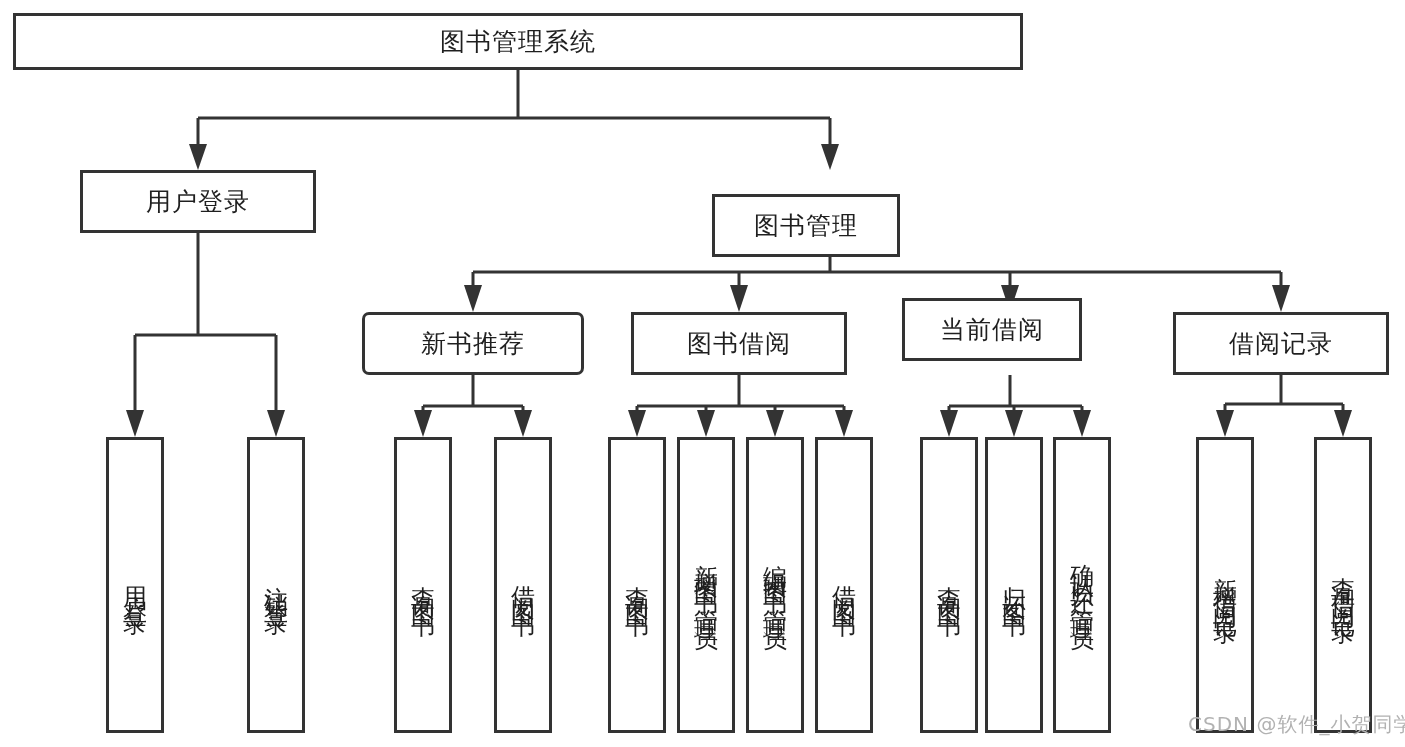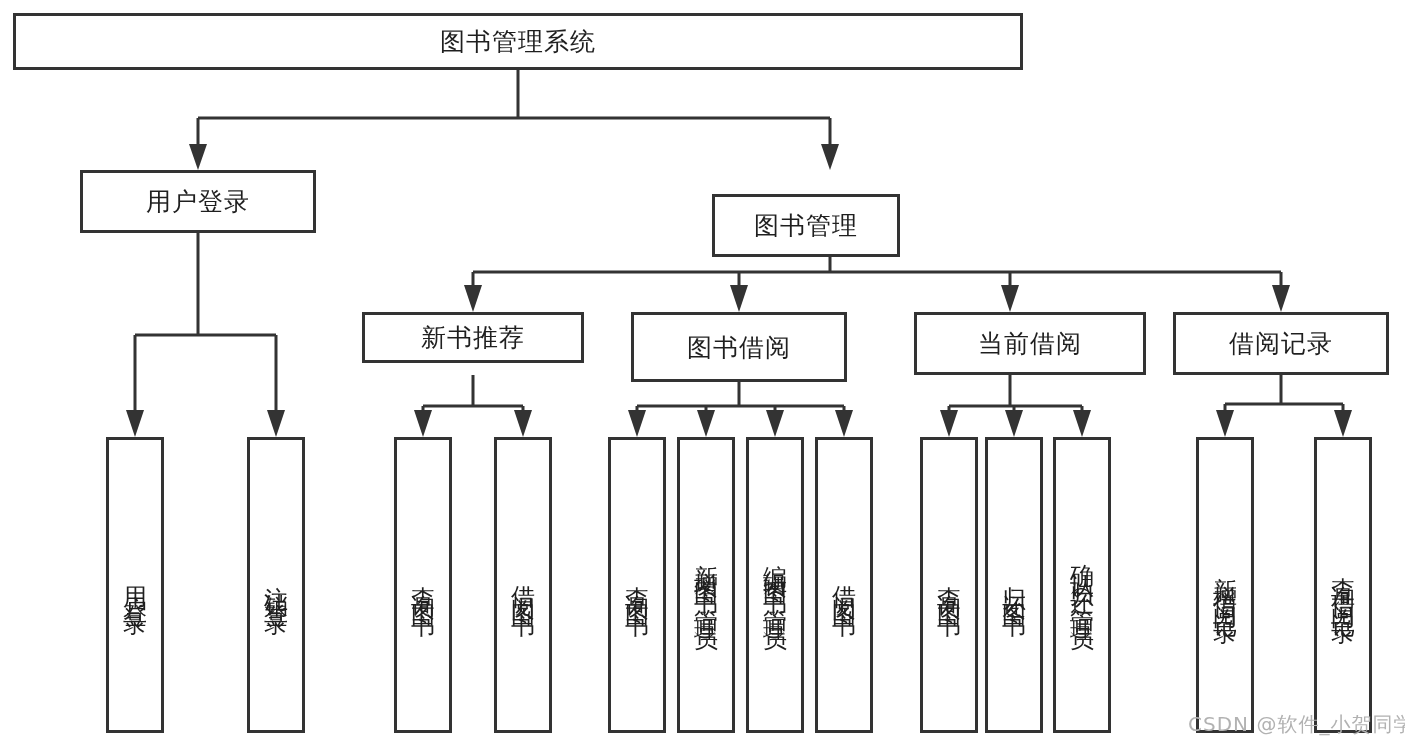--- a/index.html
+++ b/index.html
@@ -105,23 +105,23 @@
       <polygon points="1216,410 1234,410 1225,437"></polygon>
       <polygon points="1334,410 1352,410 1343,437"></polygon>
     </g>
   </svg>
 
   <div class="box" style="left:13px; top:13px; width:1010px; height:57px;text-align:center;">图书管理系统</div>
 
   <div class="box" style="left:80px; top:170px; width:236px; height:63px;">用户登录</div>
   <div class="box" style="left:712px; top:170px; width:188px; height:63px;margin-top:24px;">图书管理</div>
 
-  <div class="box" style="left:362px; top:312px; width:222px; height:51px;">新书推荐</div>
-  <div class="box" style="left:631px; top:312px; width:216px; height:70px;">图书借阅</div>
-  <div class="box" style="left:902px; top:312px; width:232px; height:63px;margin-left:12px;">当前借阅</div>
+  <div class="box" style="left:362px; top:312px; width:222px; height:63px;border-radius:7px;">新书推荐</div>
+  <div class="box" style="left:631px; top:312px; width:216px; height:63px;">图书借阅</div>
+  <div class="box" style="left:902px; top:298px; width:180px; height:63px;">当前借阅</div>
   <div class="box" style="left:1173px; top:312px; width:216px; height:63px;">借阅记录</div>
 
   <div class="box leaf" style="left:106px; top:437px; width:58px; height:296px;">用户登录</div>
   <div class="box leaf" style="left:247px; top:437px; width:58px; height:296px;">注销登录</div>
 
   <div class="box leaf" style="left:394px; top:437px; width:58px; height:296px;">查询图书</div>
   <div class="box leaf" style="left:494px; top:437px; width:58px; height:296px;">借阅图书</div>
 
   <div class="box leaf" style="left:608px; top:437px; width:58px; height:296px;">查询图书</div>
   <div class="box leaf" style="left:677px; top:437px; width:58px; height:296px;">新增图书（管理员）</div>

